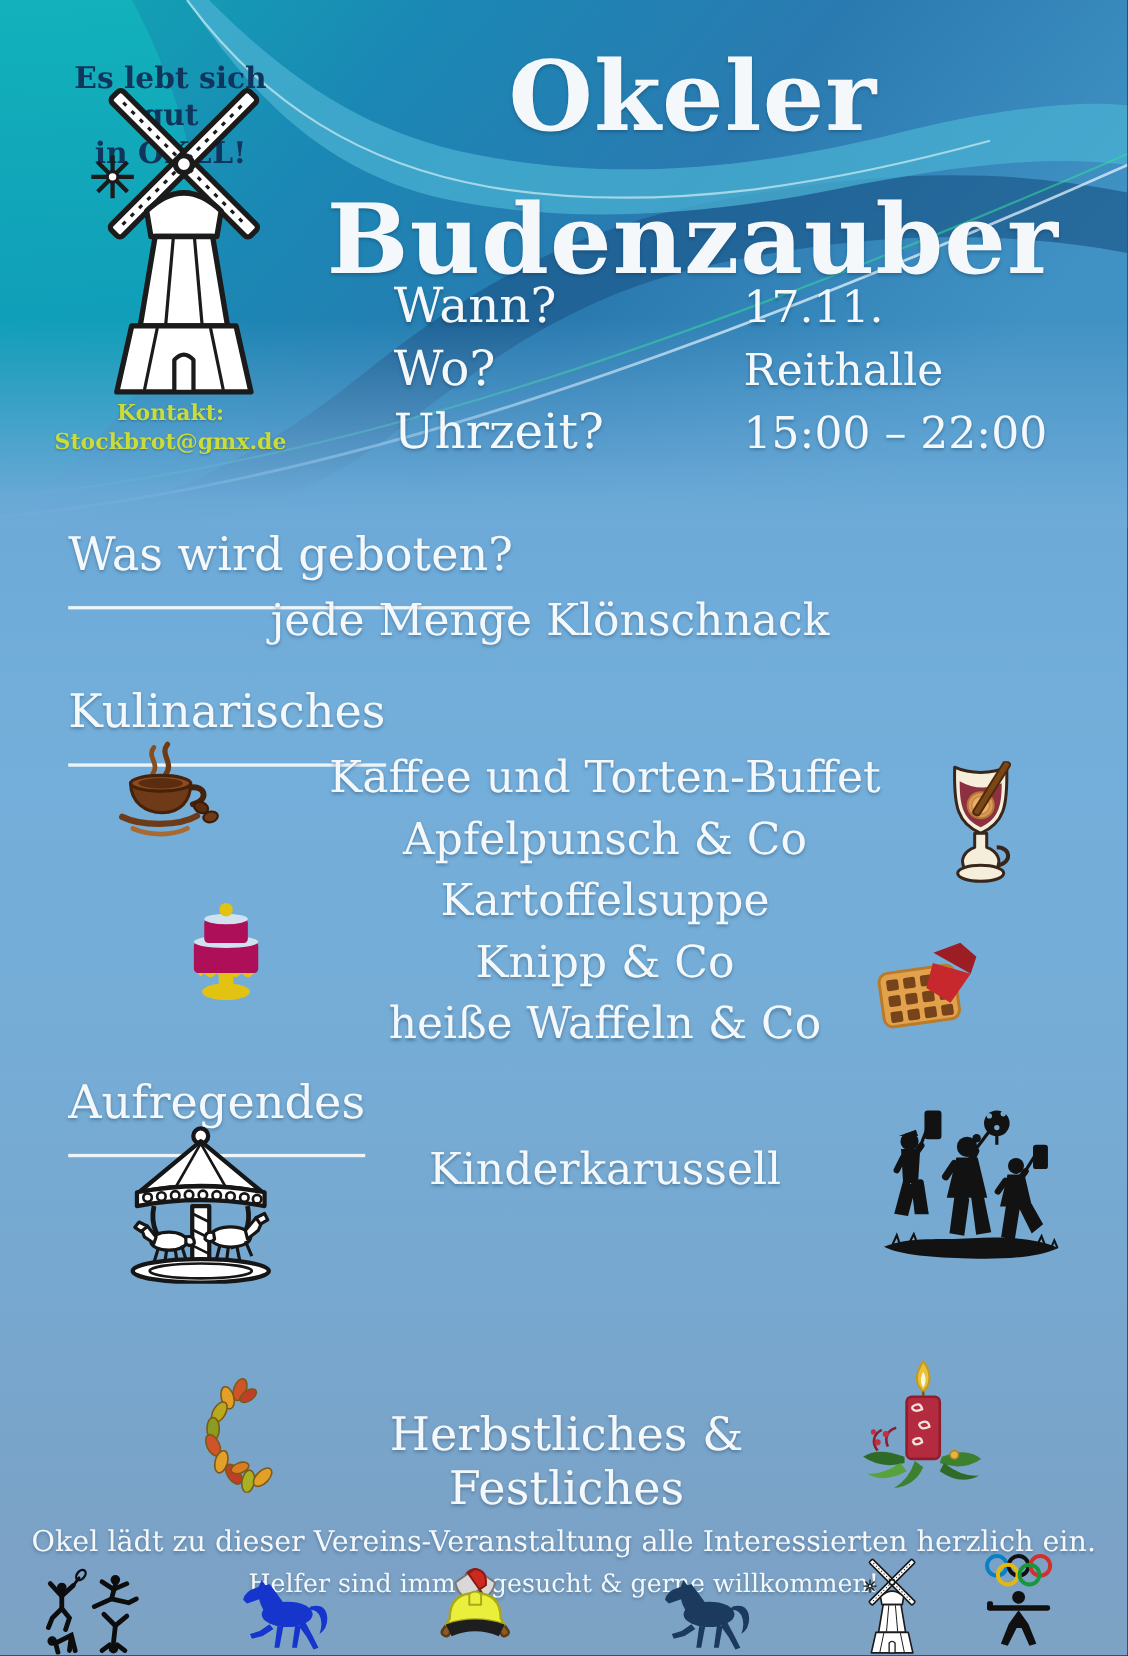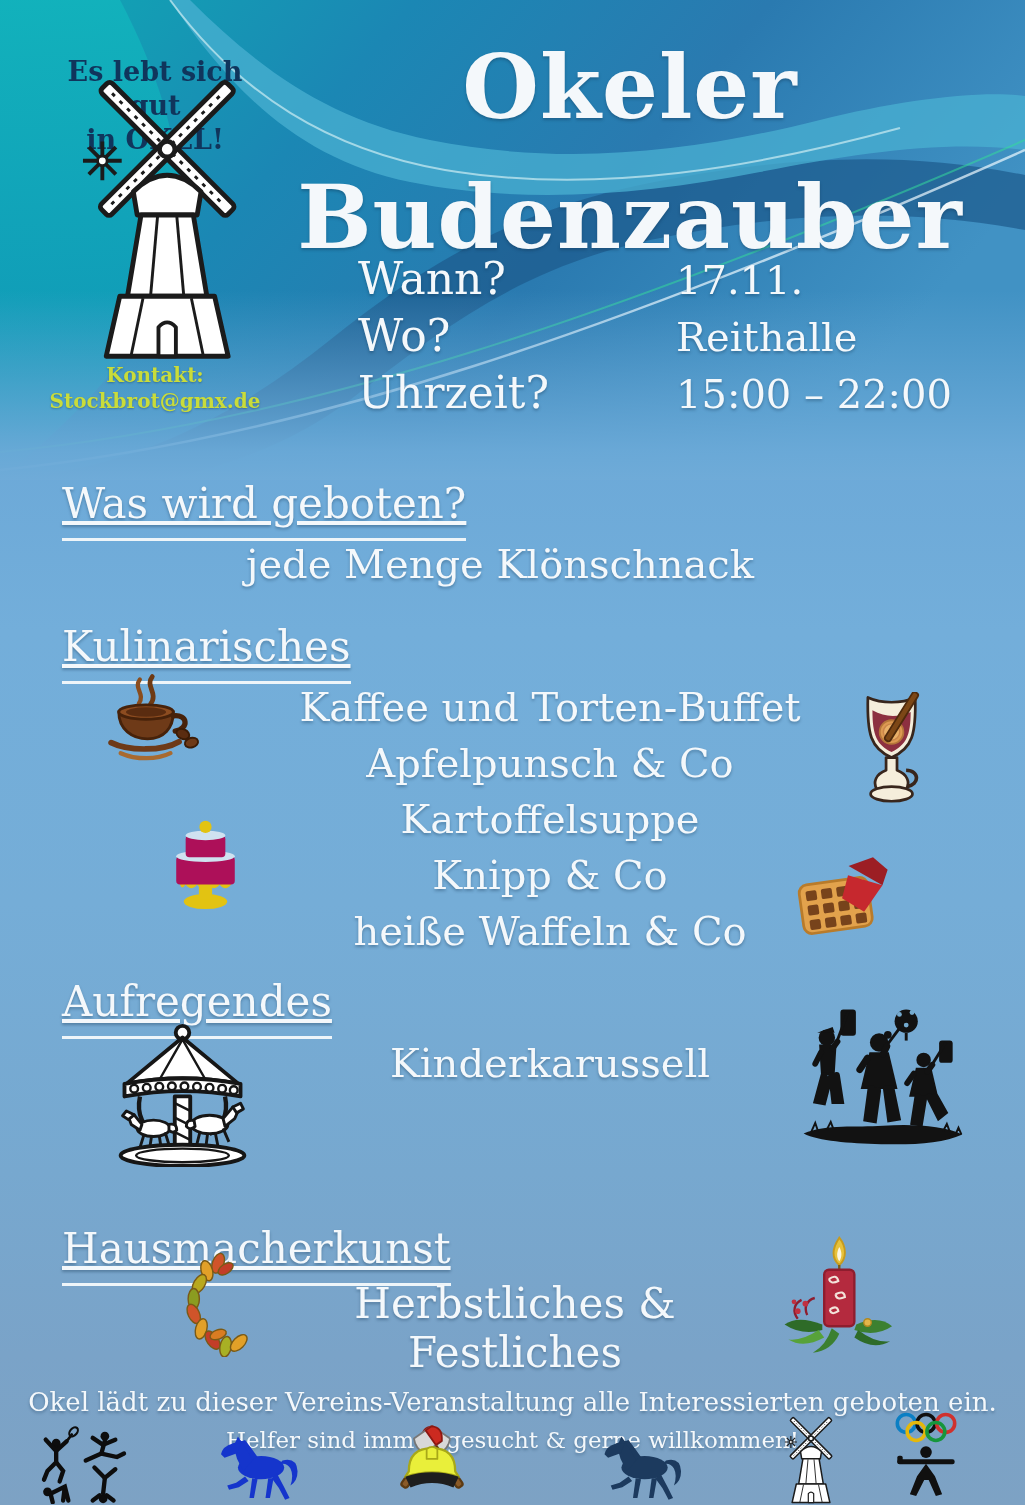--- a/index.html
+++ b/index.html
@@ -3,21 +3,21 @@
 <meta charset="utf-8">
 <style>
   html,body{margin:0;padding:0;background:#333;}
   .poster{
     position:relative; width:1025px; height:1505px; overflow:hidden;
     font-family:"DejaVu Serif","Liberation Serif",serif;
     background:linear-gradient(180deg,#2f7cb1 0%,#4a8fc2 14%,#5f9fd0 22%,#6ca9d8 30%,#73aeda 42%,#75add7 60%,#77a8cf 78%,#7aa3c8 90%,#7da2c4 100%);
   }
   .abs{position:absolute;}
   .white{color:#f4f8fb; text-shadow:0 2px 3px rgba(15,45,75,.35);margin-top:19px;}
-  .underl{display:inline-block;border-bottom:3px solid #eef5f9;padding-bottom:10px;text-decoration:underline;}
+  .underl{display:inline-block;border-bottom:3px solid #eef5f9;padding-bottom:23px;}
   .heading{font-size:42px;}
   .slogan{font-size:27px;line-height:34px;font-weight:bold;color:#10355c;text-align:center;margin-top:47px;}
   .contact{font-size:20px;line-height:26px;font-weight:bold;color:#c9dc3a;text-align:center;text-shadow:0 1px 2px rgba(20,50,80,.4);}
   .title{font-size:88px;font-weight:bold;text-align:center;letter-spacing:1px;}
   .info-row{display:flex;align-items:baseline;}
   .info-label{font-size:44px;flex:0 0 318px;}
   .info-value{font-size:40px;}
   .bodyline{font-size:40px;}
   .list{text-align:center;line-height:56px;font-size:40px;}
   .lantern-line{text-align:center;white-space:nowrap;}
@@ -290,23 +290,20 @@
       <path d="M153,46 L138,70" stroke="#121212" stroke-width="3" fill="none"></path>
       <circle cx="130" cy="64" r="7.5"></circle>
       <path d="M122,72 L138,72 L145,102 L115,102 Z"></path>
       <path d="M134,76 L139,69" stroke="#121212" stroke-width="6" stroke-linecap="round" fill="none"></path>
       <path d="M120,78 L113,88" stroke="#121212" stroke-width="6" stroke-linecap="round" fill="none"></path>
       <path d="M124,102 L120,128 L126,129 L130,104 M136,102 L146,122 L151,118 L142,102" stroke="#121212" stroke-width="7" stroke-linecap="round" fill="none"></path>
     </g>
   </svg>
 
 
-  <div class="abs white heading" style="left:62px;top:1205px">
-    <span class="underl">Hausmacherkunst</span>
-  </div>
 
   <svg class="abs" style="left:175px;top:1252px" width="90" height="105" viewBox="0 0 92 112">
     <g stroke="#7a5a16" stroke-width="1.5">
       <ellipse cx="44" cy="12" rx="6" ry="11" fill="#d0542a" transform="rotate(20 44 12)"></ellipse>
       <ellipse cx="52" cy="18" rx="5" ry="9" fill="#c23d28" transform="rotate(55 52 18)"></ellipse>
       <ellipse cx="32" cy="20" rx="6" ry="11" fill="#e2a028" transform="rotate(-15 32 20)"></ellipse>
       <ellipse cx="24" cy="34" rx="6" ry="11" fill="#b8a81e" transform="rotate(30 24 34)"></ellipse>
       <ellipse cx="18" cy="50" rx="6" ry="11" fill="#8b9c20"></ellipse>
       <ellipse cx="18" cy="66" rx="6" ry="11" fill="#d0542a" transform="rotate(-25 18 66)"></ellipse>
       <ellipse cx="26" cy="82" rx="6" ry="11" fill="#e2a028" transform="rotate(15 26 82)"></ellipse>
@@ -330,21 +327,21 @@
     <path d="M52,104 Q34,116 20,114 Q36,124 58,112 Z" fill="#57a23a"></path>
     <path d="M94,104 Q112,118 128,116 Q110,126 90,112 Z" fill="#2e6b28"></path>
     <path d="M66,102 Q60,120 46,128 Q66,126 74,108 Z" fill="#3c8030"></path>
     <path d="M30,92 C24,84 26,76 34,72 M40,88 C36,80 40,72 48,70" stroke="#8e1d2e" stroke-width="2.5" fill="none"></path>
     <circle cx="30" cy="84" r="3" fill="#c03040"></circle>
       <circle cx="38" cy="76" r="3" fill="#c03040"></circle>
       <circle cx="26" cy="74" r="2.5" fill="#c03040"></circle>
     <circle cx="104" cy="96" r="4" fill="#e2b64a" stroke="#b08820" stroke-width="1.5"></circle>
   </svg>
 
-  <div class="abs white footer-invite" style="left:0;top:1368px;width:1025px">Okel lädt zu dieser Vereins-Veranstaltung alle Interessierten geboten ein.</div>
+  <div class="abs white footer-invite" style="left:0;top:1368px;width:1025px">Okel lädt zu dieser Vereins-Veranstaltung alle Interessierten herzlich ein.</div>
   <div class="abs white footer-helpers" style="left:0;top:1408px;width:1025px">Helfer sind immer gesucht &amp; gerne willkommen!</div>
 
   <svg class="abs" style="left:28px;top:1424px" width="112" height="80" viewBox="0 0 120 92">
     <g stroke="#0d0d0d" stroke-width="5" stroke-linecap="round" fill="#0d0d0d">
       <circle cx="28" cy="22" r="5" stroke="none"></circle>
       <path d="M28,27 L28,44" fill="none"></path>
       <path d="M28,31 L16,18 M28,31 L40,20" fill="none"></path>
       <path d="M40,20 L46,12" fill="none" stroke-width="3"></path>
       <ellipse cx="48" cy="9" rx="4" ry="6" fill="none" stroke-width="2.5" transform="rotate(40 48 9)"></ellipse>
       <path d="M28,44 L18,54 L14,64 M28,44 L36,54 L32,66" fill="none"></path>

